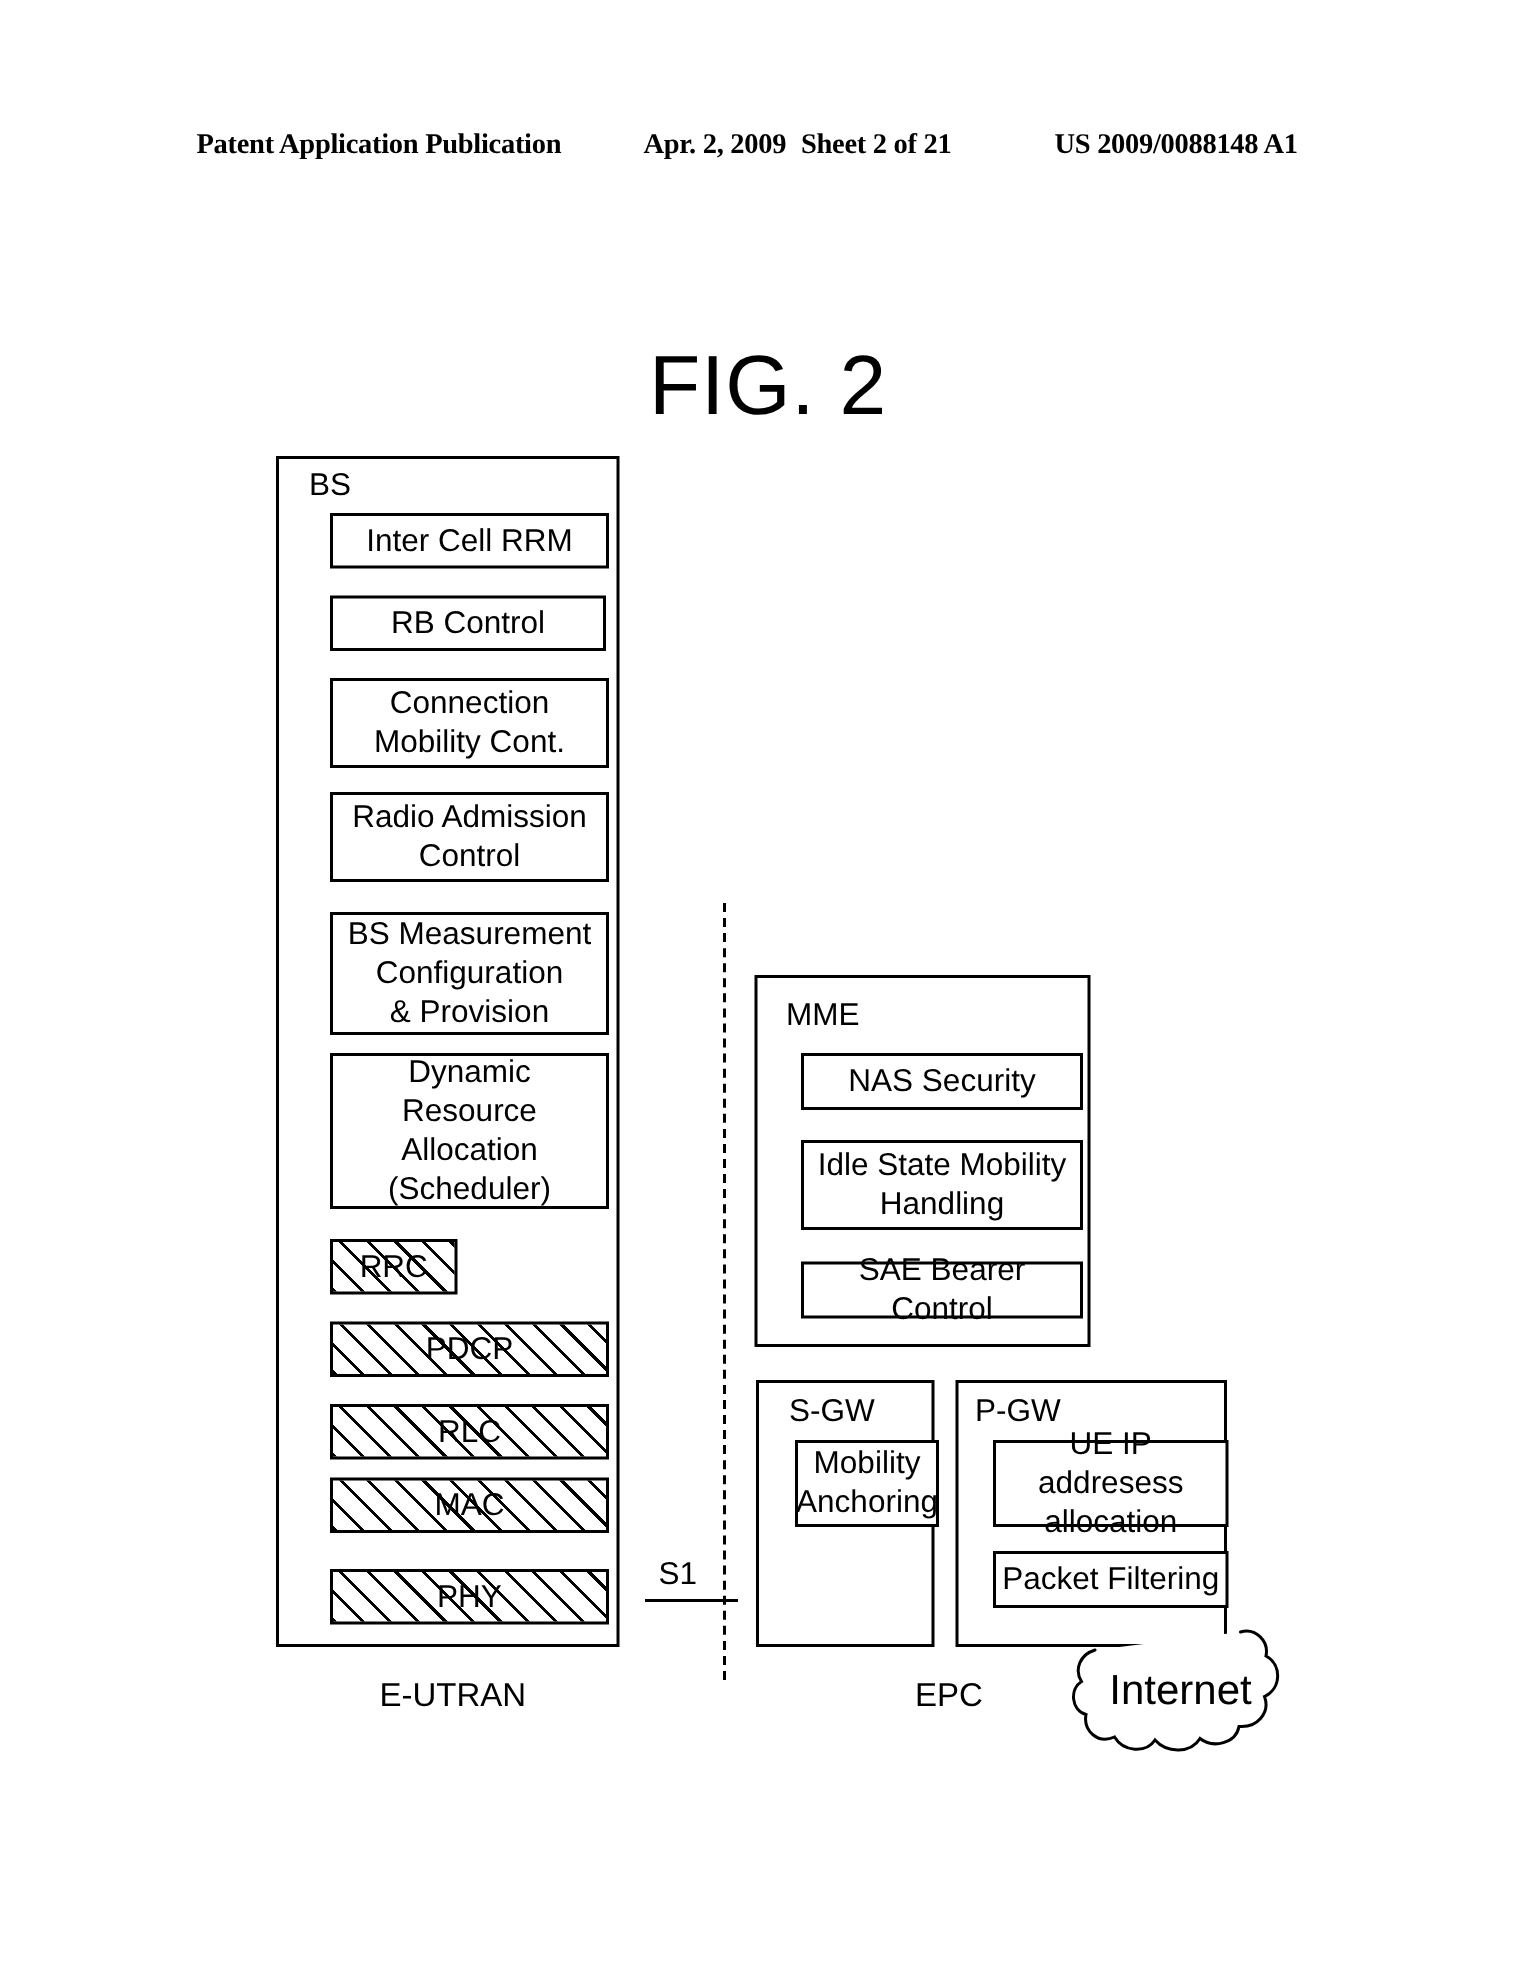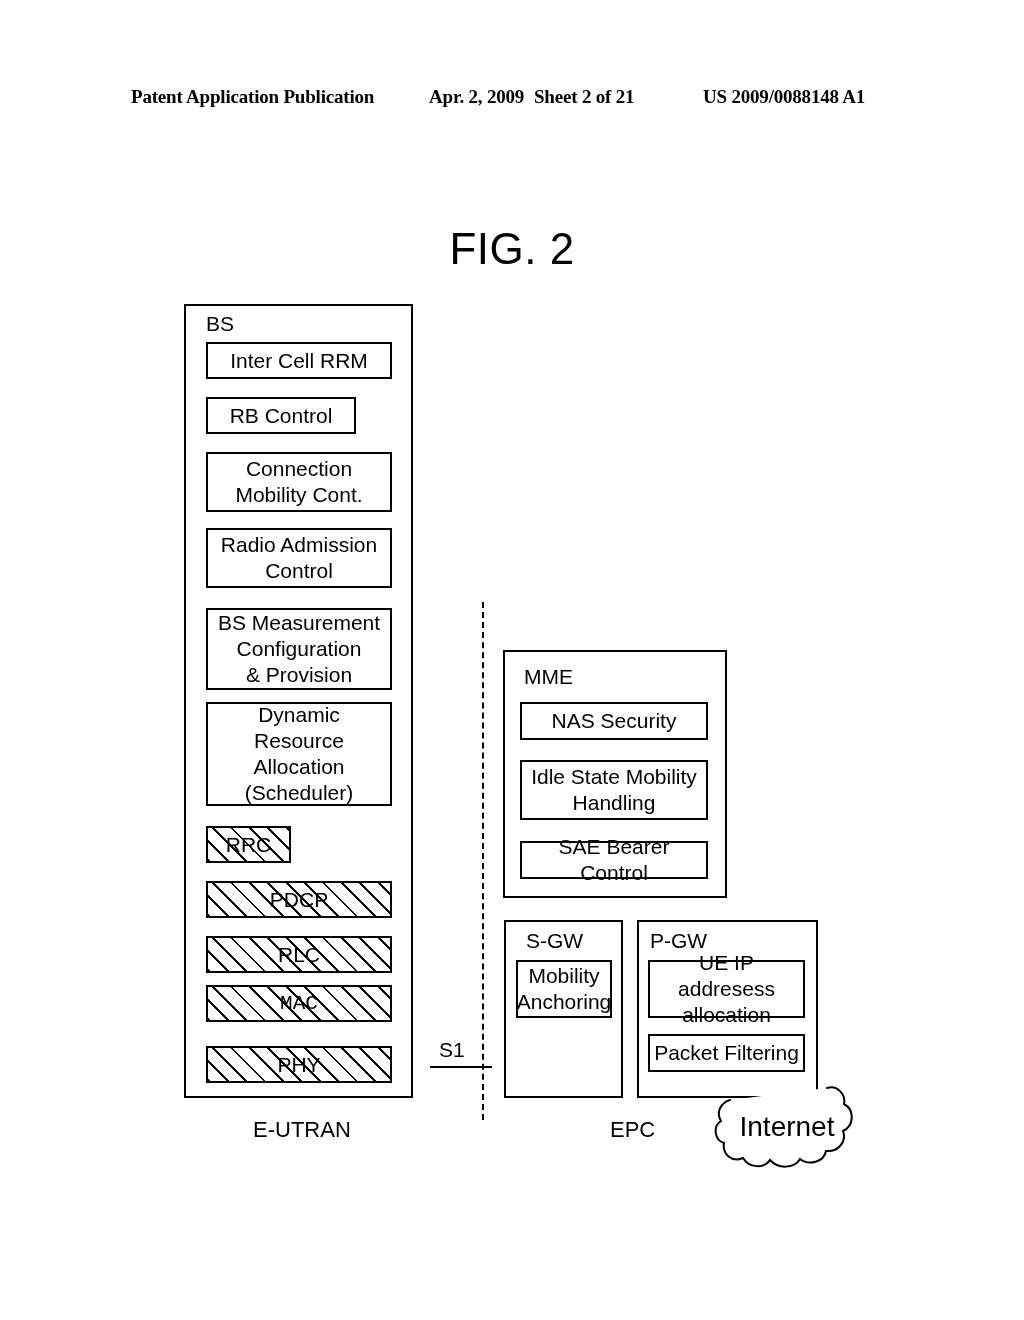--- a/index.html
+++ b/index.html
@@ -35,21 +35,21 @@
   .hdr-date  { left: 429px; }
   .hdr-sheet { left: 534px; }
   .hdr-num   { left: 703px; }
 
   
   #fig-title {
     position: absolute;
     left: 0; top: 224px;
     width: 1024px;
     text-align: center;
-    font-size: 44px;
+    font-size: 56px;
     letter-spacing: 0.5px;
   }
 
   
   .obox {
     position: absolute;
     border: 2px solid #000;
     box-sizing: border-box;
     background: #fff;
   }
@@ -59,20 +59,21 @@
     box-sizing: border-box;
     background: #fff;
     display: flex;
     align-items: center;
     justify-content: center;
     text-align: center;
     font-size: 21px;
     line-height: 26px;
     padding: 0 3px;
     white-space: pre-line;
+    margin-left: 14px;
   }
   .grp-label {
     position: absolute;
     font-size: 21px;
     line-height: 21px;
     white-space: nowrap;
   }
   
   .hatch {
     background-image: repeating-linear-gradient(
@@ -147,21 +148,21 @@
   <div id="fig-title">FIG. 2</div>
 
   <div class="obox" style="left:184px; top:304px; width:229px; height:794px;"></div>
 
   <div class="grp-label" style="left:206px; top:313px;">BS</div>
 
   <div class="ibox" style="left:206px; top:342px; width:186px; height:37px;">
     <span>Inter Cell RRM</span>
   </div>
 
-  <div class="ibox" style="left:206px; top:397px; width:150px; height:37px;">
+  <div class="ibox" style="left:206px; top:397px; width:184px; height:37px;">
     <span>RB Control</span>
   </div>
 
   <div class="ibox" style="left:206px; top:452px; width:186px; height:60px;">
     <span>Connection
 Mobility Cont.</span>
   </div>
 
   <div class="ibox" style="left:206px; top:528px; width:186px; height:60px;">
     <span>Radio Admission
@@ -185,21 +186,21 @@
   </div>
 
   <div class="ibox hatch" style="left:206px; top:881px; width:186px; height:37px;">
     <span>PDCP</span>
   </div>
 
   <div class="ibox hatch" style="left:206px; top:936px; width:186px; height:37px;">
     <span>RLC</span>
   </div>
 
-  <div class="ibox hatch" style="left:206px; top:985px; width:186px; height:37px;font-family:Liberation Mono, monospace;">
+  <div class="ibox hatch" style="left:206px; top:985px; width:186px; height:37px;">
     <span>MAC</span>
   </div>
 
   <div class="ibox hatch" style="left:206px; top:1046px; width:186px; height:37px;">
     <span>PHY</span>
   </div>
 
   <div id="divider"></div>
   <div id="s1-line"></div>
   <div id="s1-label">S1</div>

